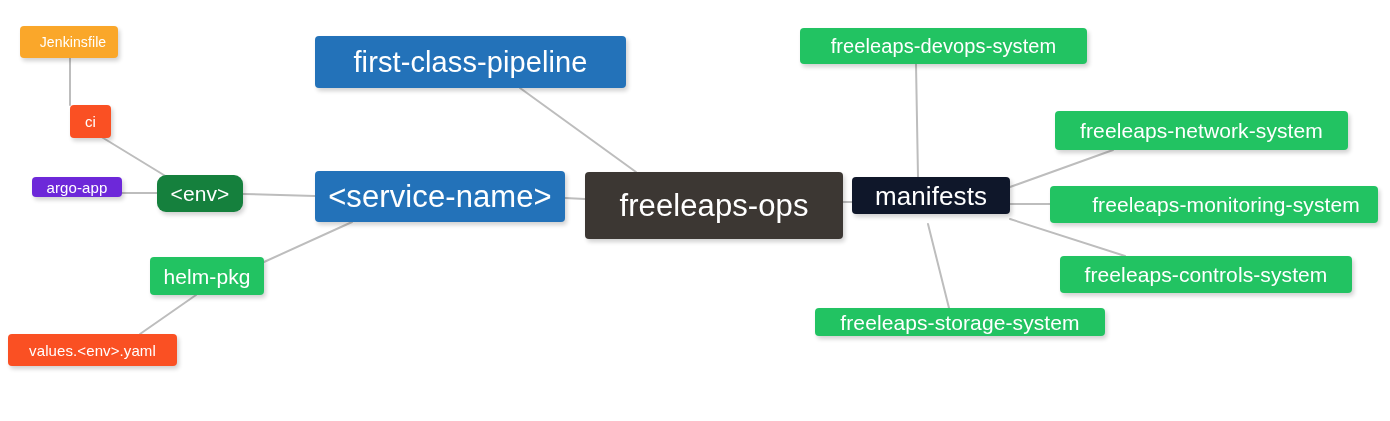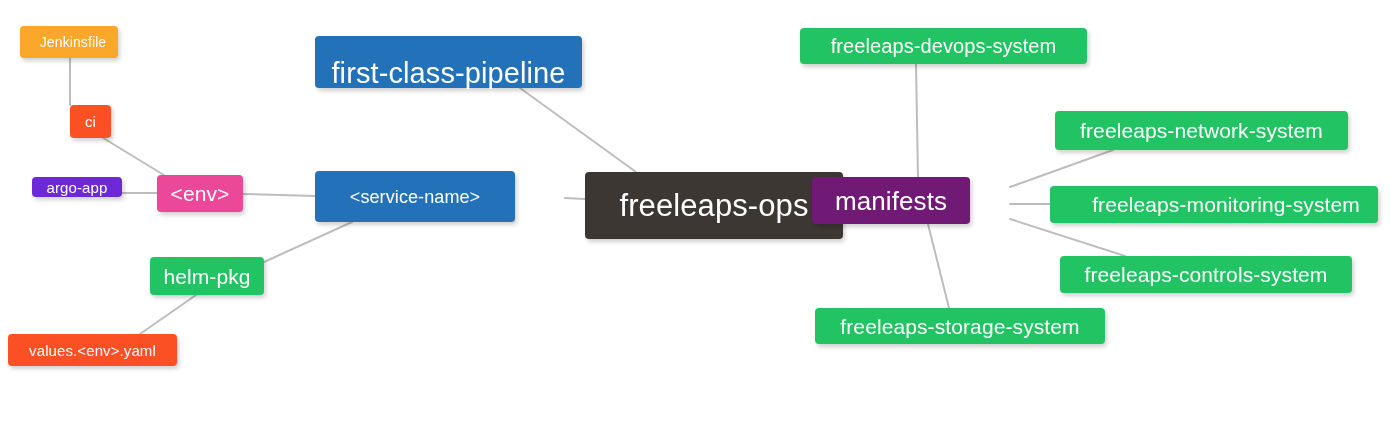--- a/index.html
+++ b/index.html
@@ -79,50 +79,50 @@
   <div id="node-layer">
       <div class="node" style="left: 20px; top: 26px; width: 98px; height: 32px; background: rgb(250, 167, 42); font-size: 14px; padding-left: 8px;">
         <span class="node-label">Jenkinsfile</span>
       </div>
       <div class="node" style="left: 54px; top: 105px; width: 41px; height: 33px; background: rgb(250, 80, 35); font-size: 15px; margin-left: 16px;">
         <span class="node-label">ci</span>
       </div>
       <div class="node" style="left: 32px; top: 177px; width: 90px; height: 20px; background: #6d28d9; font-size: 15px;">
         <span class="node-label">argo-app</span>
       </div>
-      <div class="node" style="left: 157px; top: 175px; width: 86px; height: 37px; background: #ec4899; font-size: 21px;">
+      <div class="node" style="left: 157px; top: 175px; width: 86px; height: 37px; background: #15803d; font-size: 21px; border-radius: 9px;">
         <span class="node-label">&lt;env&gt;</span>
       </div>
       <div class="node" style="left: 150px; top: 257px; width: 114px; height: 38px; background: rgb(34, 195, 98); font-size: 21px; text-align: right;">
         <span class="node-label">helm-pkg</span>
       </div>
       <div class="node" style="left: 8px; top: 334px; width: 169px; height: 32px; background: rgb(250, 80, 35); font-size: 15px;">
         <span class="node-label">values.&lt;env&gt;.yaml</span>
       </div>
-      <div class="node" style="left: 315px; top: 36px; width: 267px; height: 52px; background: rgb(35, 114, 185); font-size: 29px; align-items: flex-end;">
+      <div class="node" style="left: 315px; top: 36px; width: 311px; height: 52px; background: rgb(35, 114, 185); font-size: 29px;">
         <span class="node-label">first-class-pipeline</span>
       </div>
-      <div class="node" style="left: 315px; top: 171px; width: 200px; height: 51px; background: rgb(35, 114, 185); font-size: 18px;">
+      <div class="node" style="left: 315px; top: 171px; width: 250px; height: 51px; background: rgb(35, 114, 185); font-size: 31px;">
         <span class="node-label">&lt;service-name&gt;</span>
       </div>
       <div class="node" style="left: 585px; top: 172px; width: 258px; height: 67px; background: rgb(60, 55, 51); font-size: 31px; align-items: center;">
         <span class="node-label">freeleaps-ops</span>
       </div>
-      <div class="node" style="left: 812px; top: 177px; width: 158px; height: 47px; background: #701a75; font-size: 26px;">
+      <div class="node" style="left: 852px; top: 177px; width: 158px; height: 37px; background: #0f172a; font-size: 26px;">
         <span class="node-label">manifests</span>
       </div>
       <div class="node" style="left: 800px; top: 28px; width: 287px; height: 36px; background: rgb(34, 195, 98); font-size: 20px;">
         <span class="node-label">freeleaps-devops-system</span>
       </div>
       <div class="node" style="left: 1055px; top: 111px; width: 293px; height: 39px; background: rgb(34, 195, 98); font-size: 21px;">
         <span class="node-label">freeleaps-network-system</span>
       </div>
       <div class="node" style="left: 1050px; top: 186px; width: 328px; height: 37px; background: rgb(34, 195, 98); font-size: 21px; padding-left: 24px;">
         <span class="node-label">freeleaps-monitoring-system</span>
       </div>
       <div class="node" style="left: 1060px; top: 256px; width: 292px; height: 37px; background: rgb(34, 195, 98); font-size: 21px;">
         <span class="node-label">freeleaps-controls-system</span>
       </div>
-      <div class="node" style="left: 815px; top: 308px; width: 290px; height: 36px; background: rgb(34, 195, 98); font-size: 21px;">
+      <div class="node" style="left: 815px; top: 308px; width: 290px; height: 28px; background: rgb(34, 195, 98); font-size: 21px;">
         <span class="node-label">freeleaps-storage-system</span>
       </div>
     </div>
 </div>
 
 </body></html>

